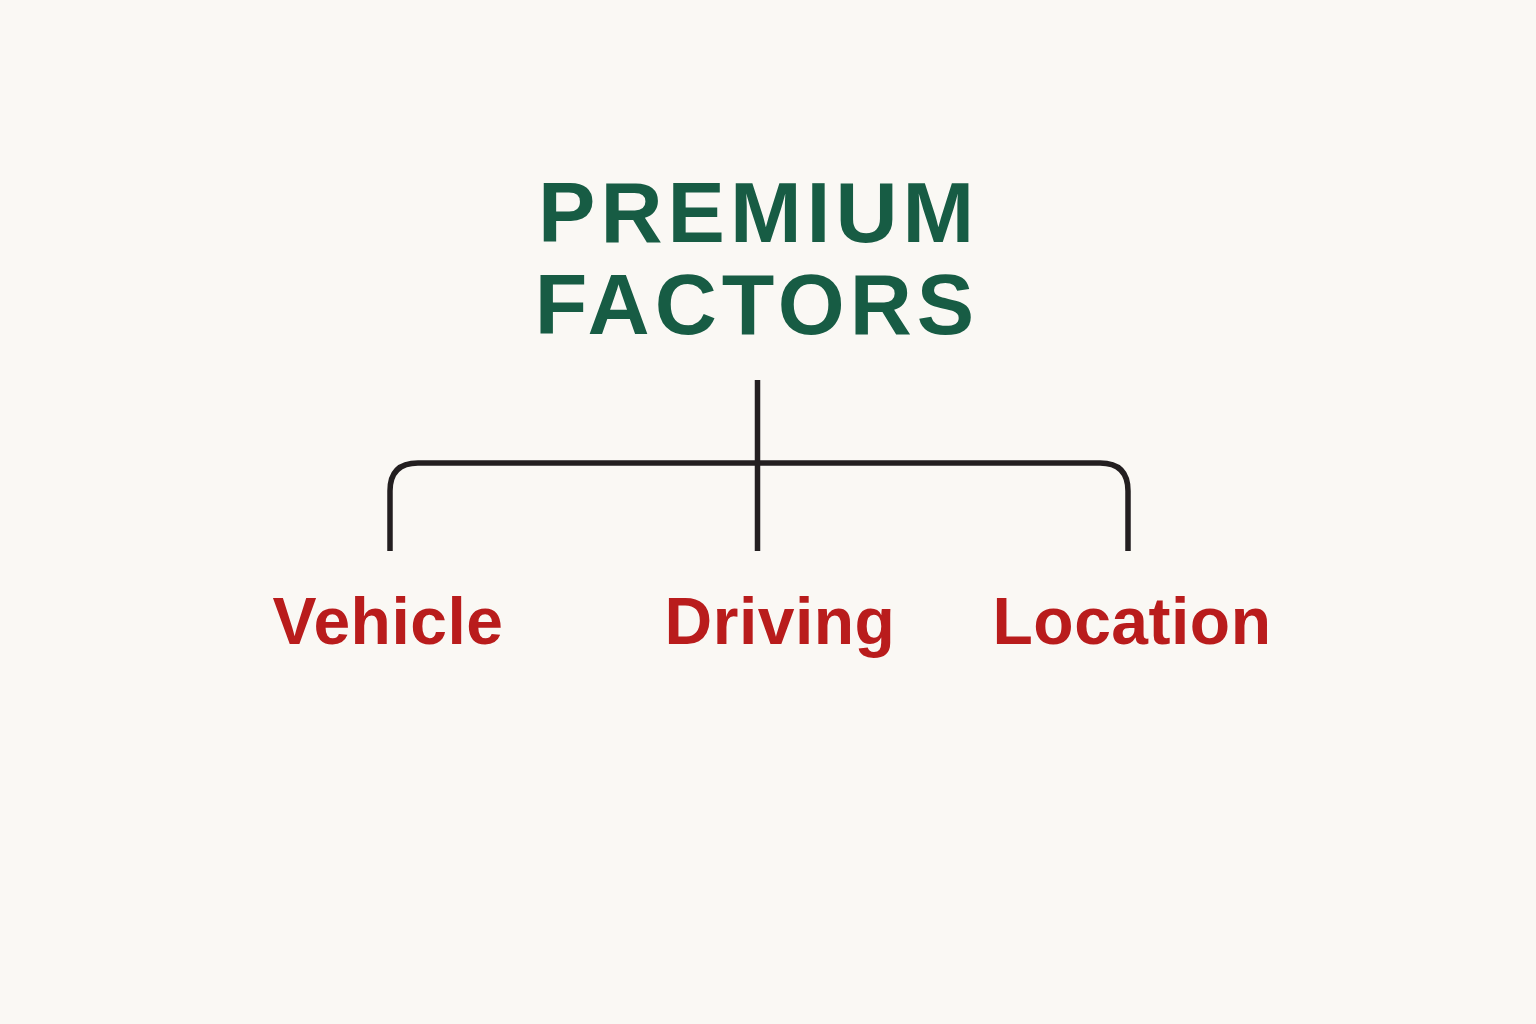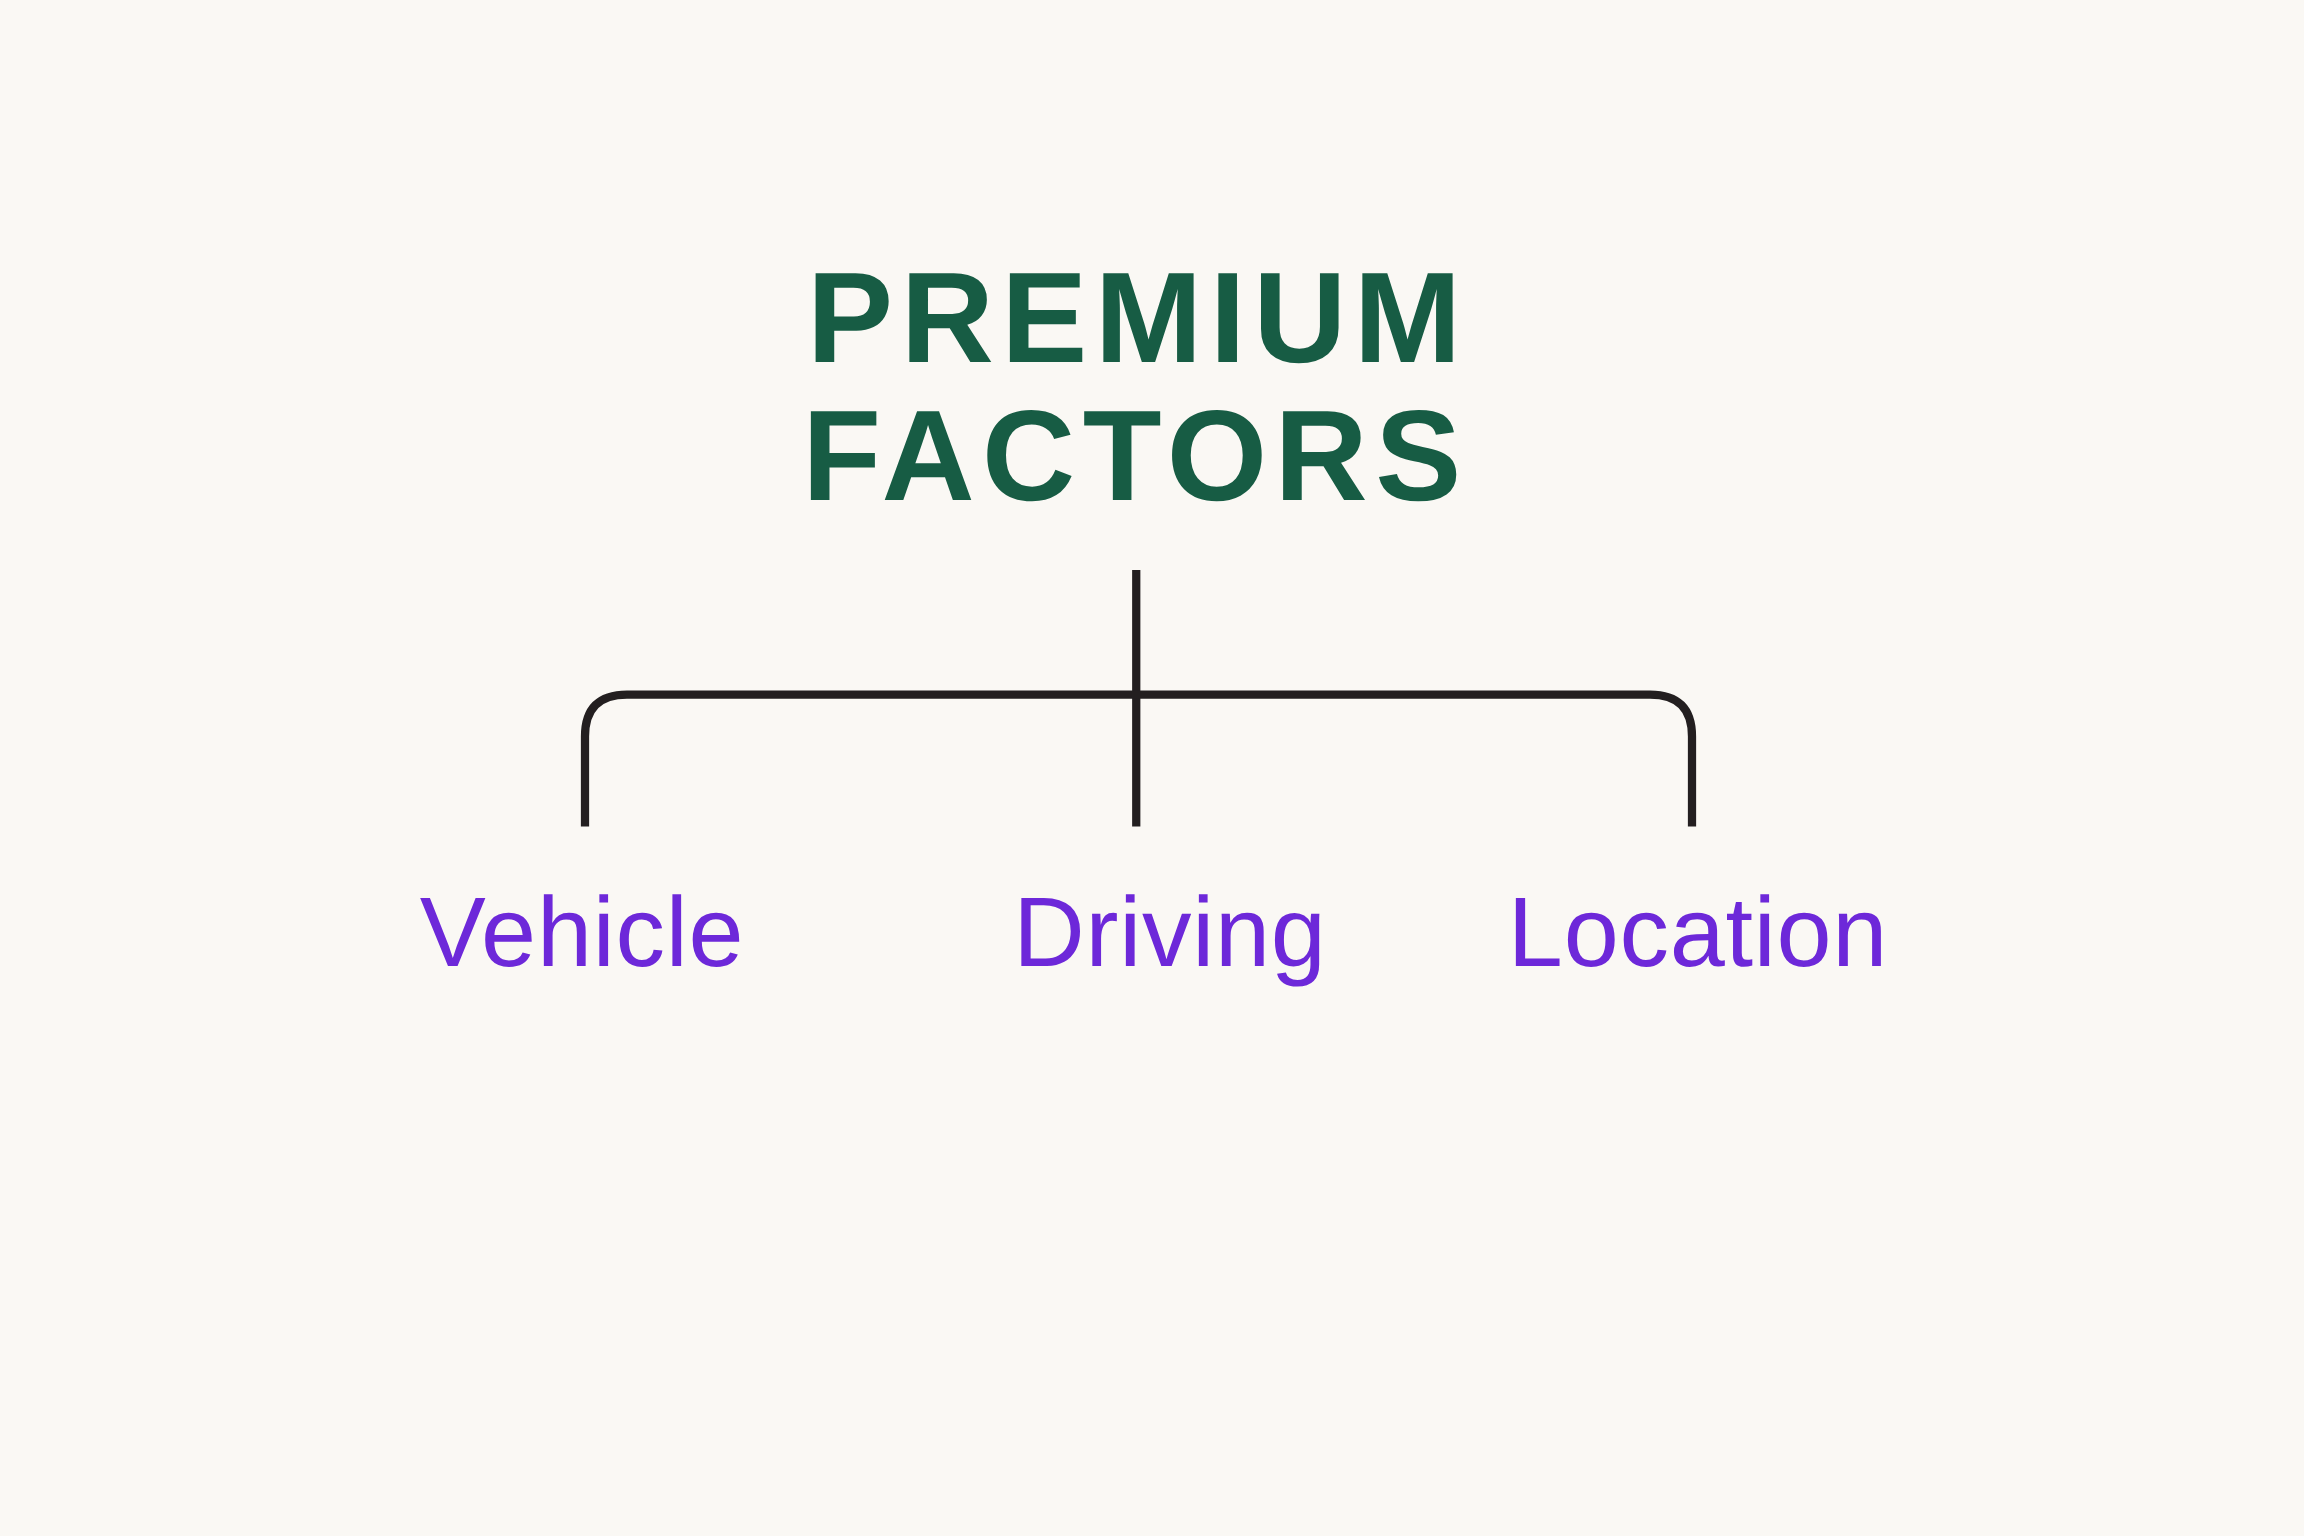--- a/index.html
+++ b/index.html
@@ -30,24 +30,24 @@
   .connector-svg {
     position: absolute;
     top: 0;
     left: 0;
   }
   .node-label {
     position: absolute;
     top: 583px;
     transform: translateX(-50%);
     text-align: right;
-    color: #6d28d9;
+    color: #b91c1c;
     font-size: 66px;
     line-height: 77px;
-    font-weight: 400;
+    font-weight: 700;
     letter-spacing: 0.5px;
     white-space: nowrap;
   }
   .node-vehicle-type  { left: 388px; }
   .node-driving-record{ left: 780px; }
   .node-location      { left: 1132px; }
 </style>
 </head>
 <body>
 

